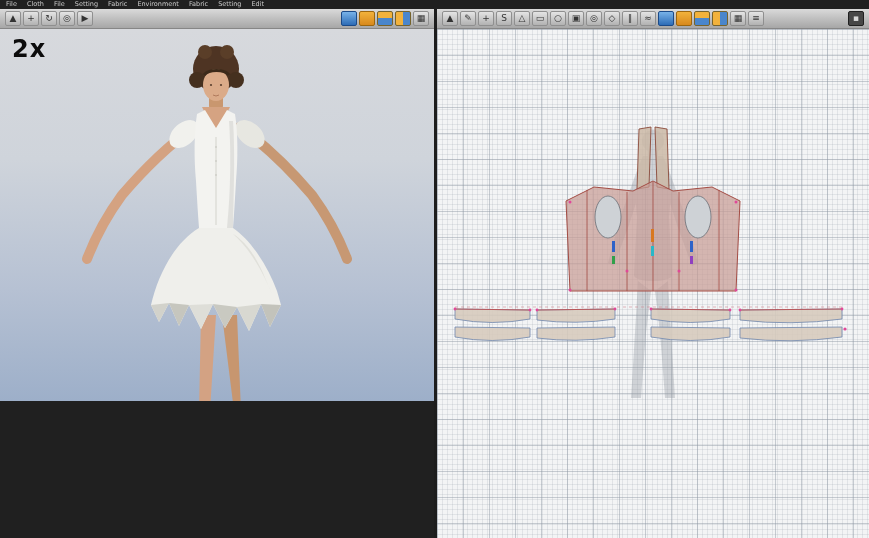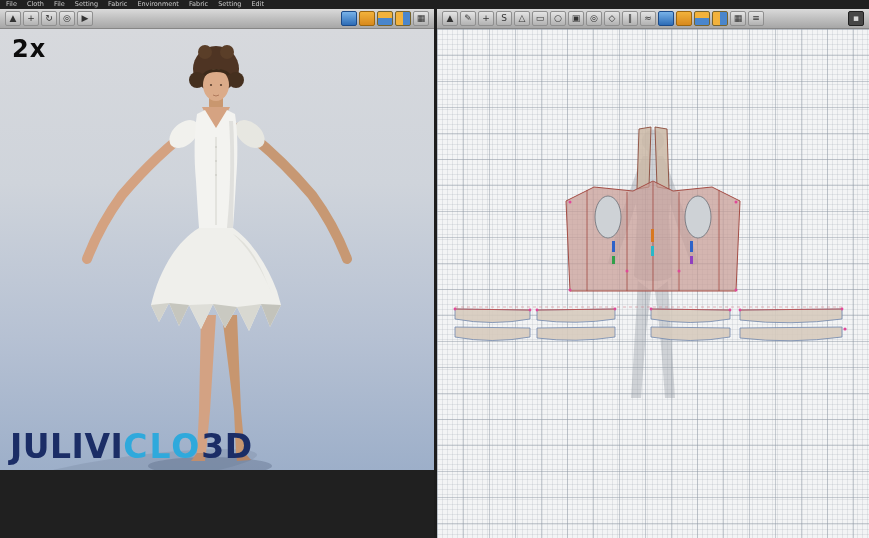--- a/index.html
+++ b/index.html
@@ -27,21 +27,21 @@
   .tbi { width:16px; height:15px; margin:0 1px; display:flex; align-items:center; justify-content:center;
          font-size:9px; line-height:1; color:#333; border:1px solid #8f8f8f; border-radius:2px;
          background:linear-gradient(180deg,#e4e4e4,#b2b2b2); cursor:pointer; }
   .tbi.c1 { background:linear-gradient(180deg,#f2b23c,#d8891c); border-color:#9c660e; }
   .tbi.c2 { background:linear-gradient(180deg,#78b2e8,#2d6cb6); border-color:#1b4a88; }
   .tbi.c3 { background:linear-gradient(90deg,#f2b23c 50%,#4a86cc 50%); border-color:#76632c; }
   .tbi.c4 { background:linear-gradient(180deg,#f2b23c 50%,#4a86cc 50%); border-color:#76632c; }
   .tbi.dark { background:#474747; border-color:#202020; color:#d8d8d8; }
 
   
-  .view3d { position:relative; width:434px; height:441px; overflow:hidden;
+  .view3d { position:relative; width:434px; height:372px; overflow:hidden;
             background:linear-gradient(180deg,#d7d9dd 0%,#cfd4db 35%,#b6c1d3 70%,#9dafc9 100%); }
   .zoom-label { position:absolute; top:6px; left:12px; font-size:24px; font-weight:bold;
                 color:#0c0c0c; letter-spacing:1px; }
   .watermark { position:absolute; left:10px; bottom:4px; font-size:33px; font-weight:bold;
                letter-spacing:0.5px; white-space:nowrap; }
   .wm-navy { color:#1b2d66; }
   .wm-blue { color:#2fa9dc; letter-spacing:2px; }
   .view3d svg, .view2d svg { position:absolute; inset:0; }
 
   
@@ -144,23 +144,20 @@
             <polygon points="189,276 201,300 213,275" fill="#dedeD8"></polygon>
             <polygon points="213,275 225,299 237,278" fill="#c9c9c1"></polygon>
             <polygon points="237,278 249,302 261,275" fill="#d8d8d1"></polygon>
             <polygon points="261,275 270,298 281,276" fill="#c3c3bb"></polygon>
             <path d="M233,205 C250,220 264,244 273,268 L263,244 C255,226 245,212 233,205 Z" fill="#dcdcd6" opacity="0.8"></path>
           </g>
         </svg>
 
         <div class="zoom-label">2x</div>
 
-        <div class="watermark">
-          <span class="wm-navy">JULIVI</span><span class="wm-blue">CLO</span><span class="wm-navy">3D</span>
-        </div>
       </div>
     </div>
 
     <div class="divider"></div>
 
     <div class="panel panel-2d">
       <div class="toolbar">
         <span class="tbi">▲</span>
         <span class="tbi">✎</span>
         <span class="tbi">+</span>

